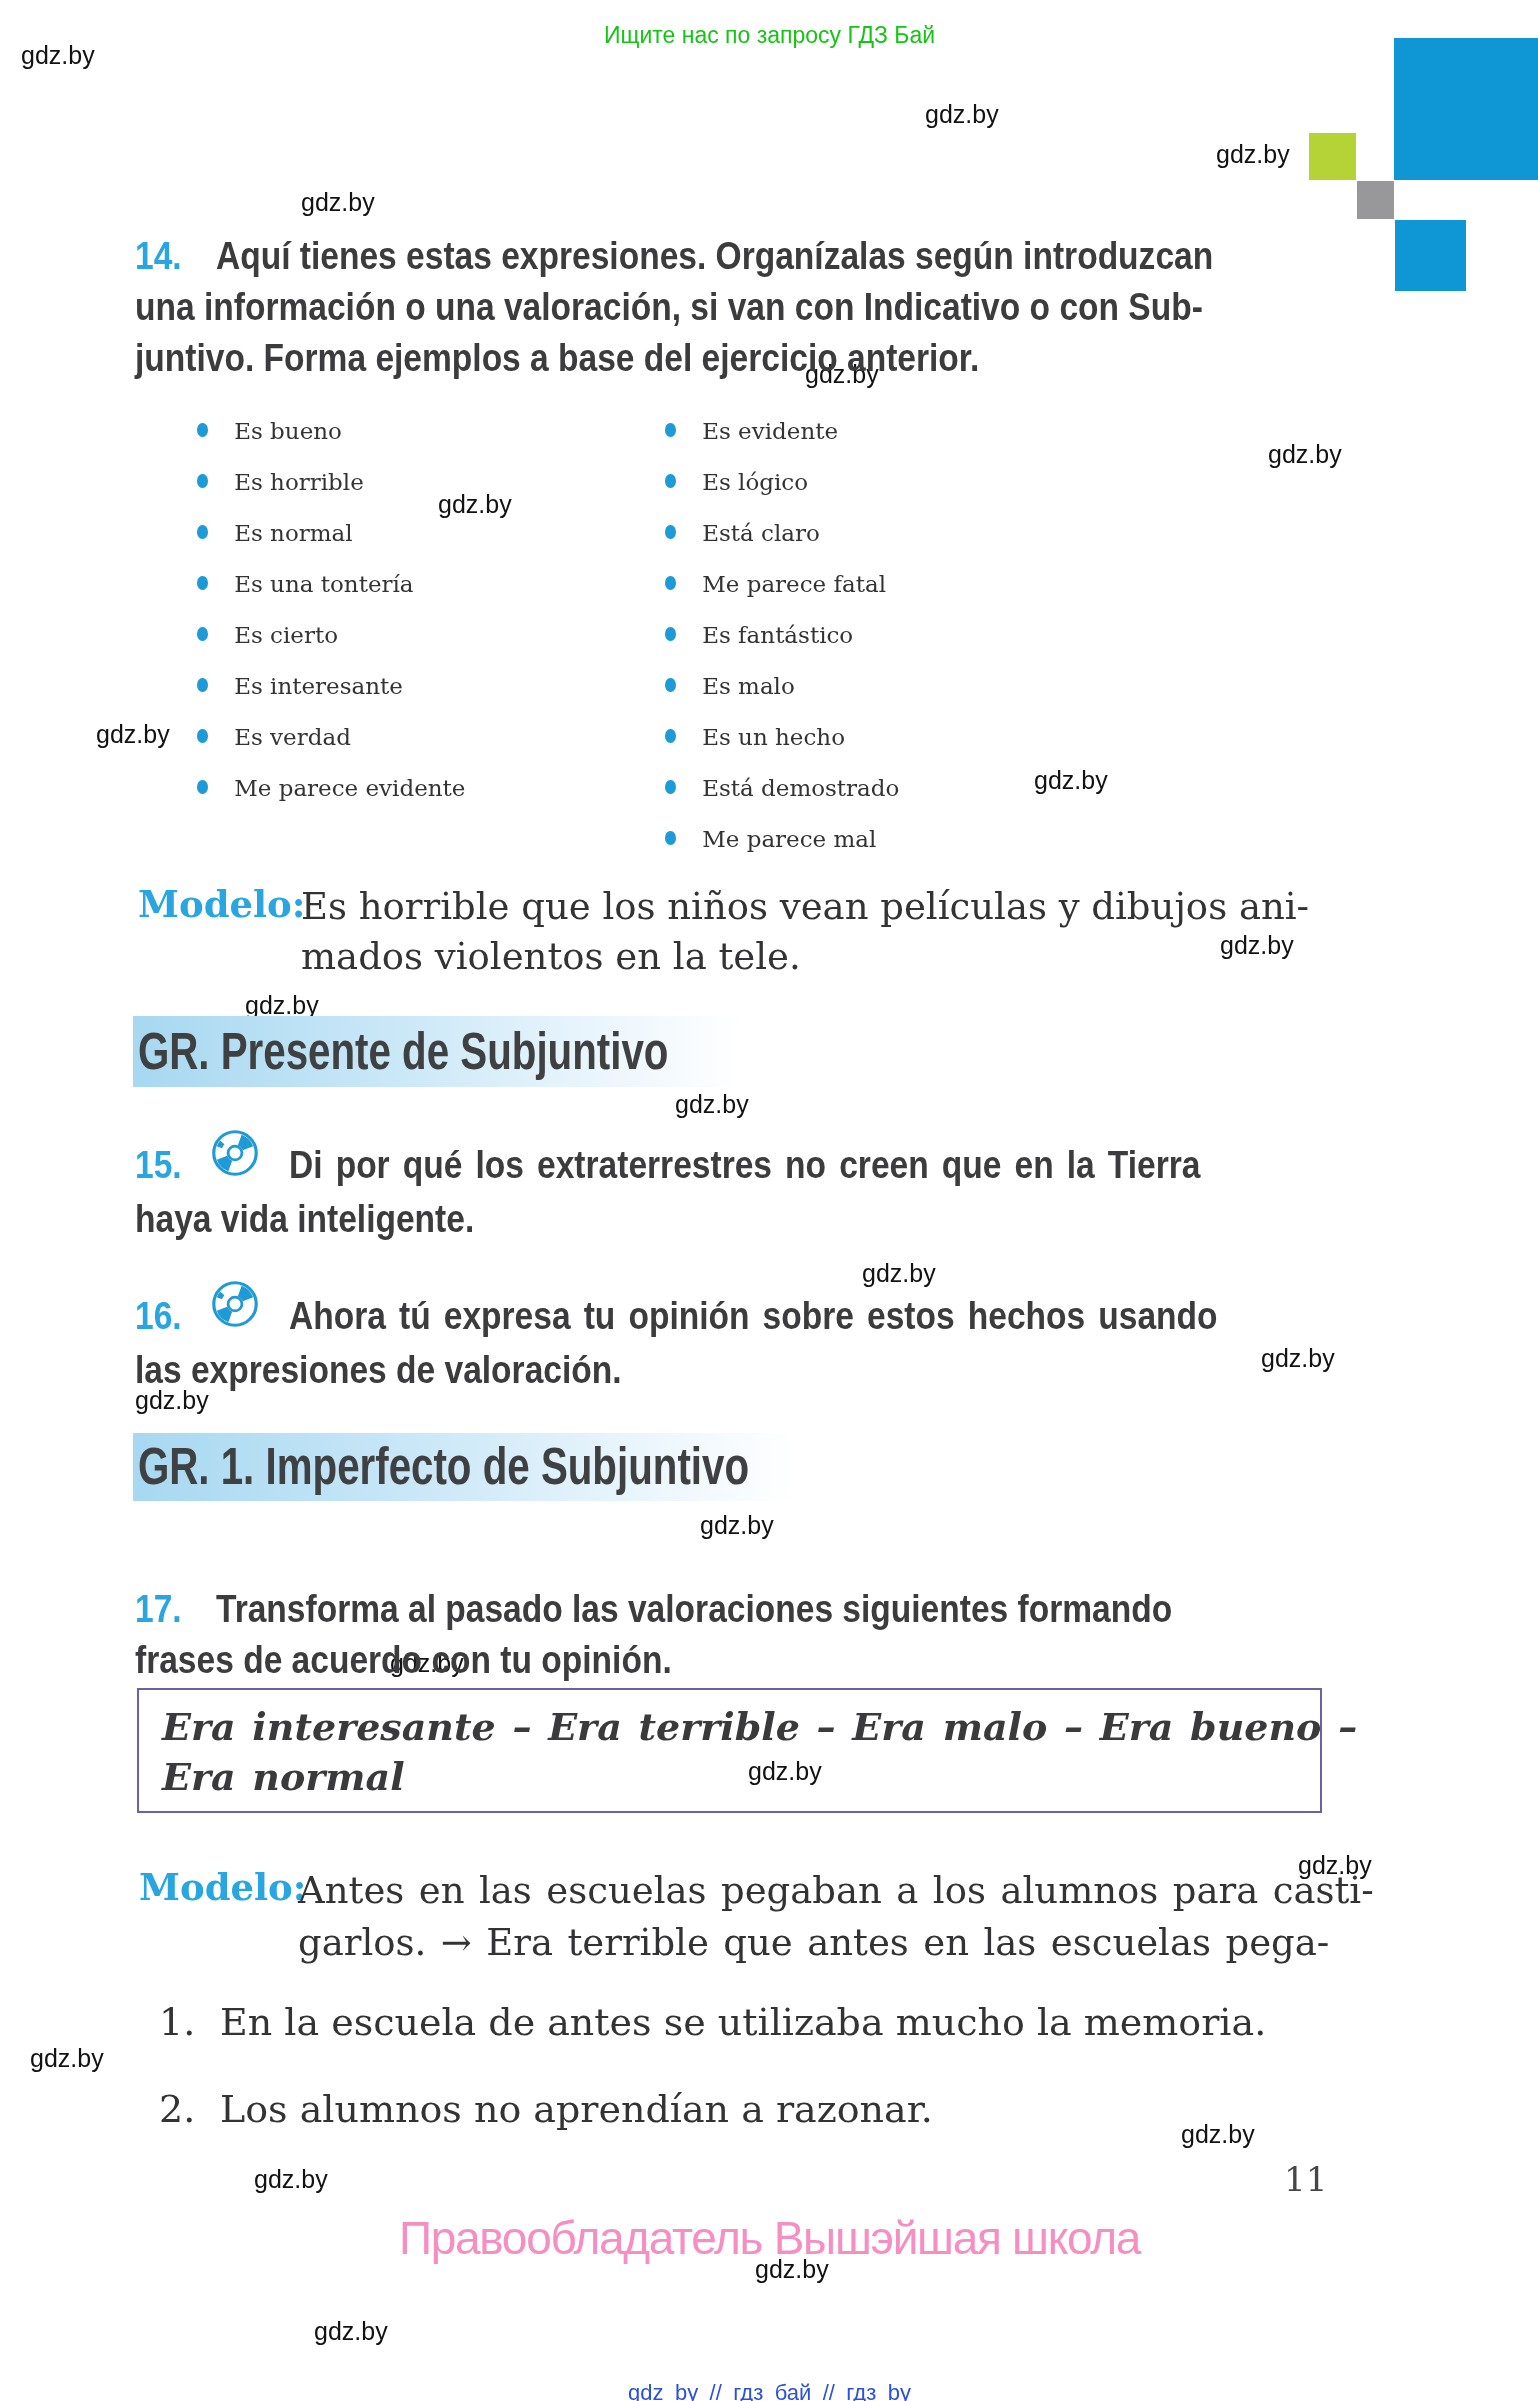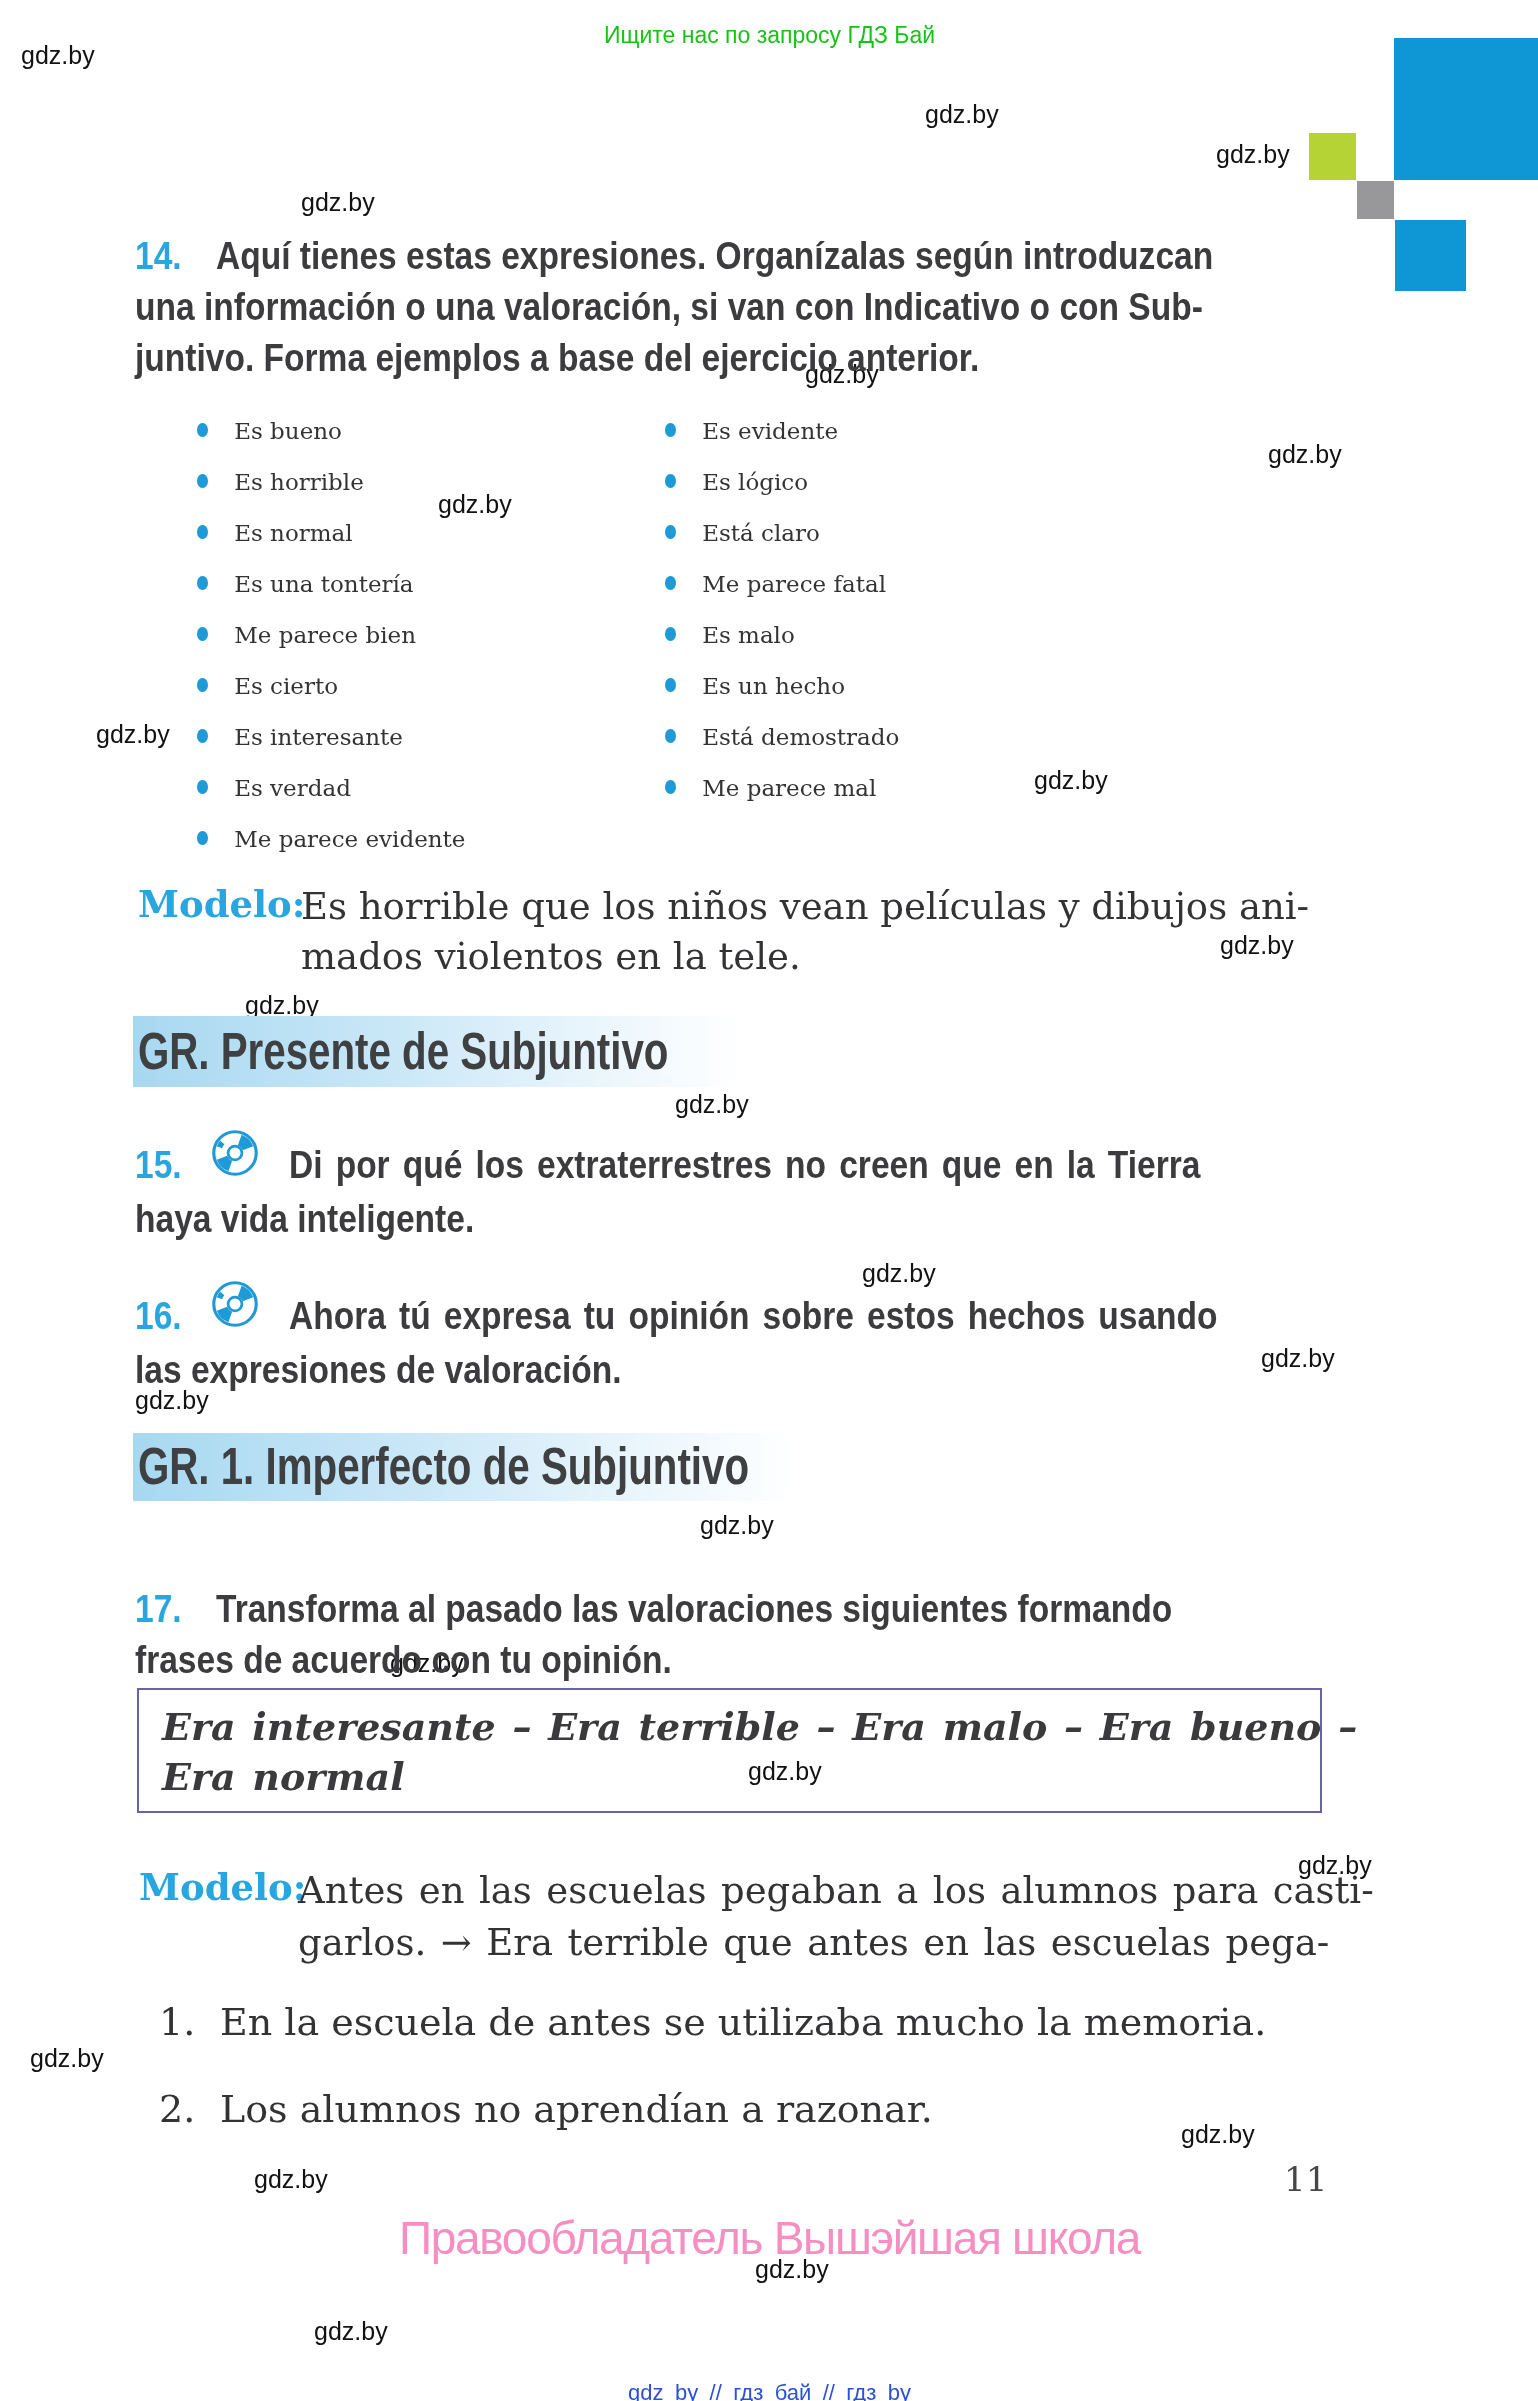--- a/index.html
+++ b/index.html
@@ -109,31 +109,31 @@
   <div class="bold-line num-blue" style="left:135px;top:230px">14.</div>
   <div class="bold-line" style="left:216px;top:230px">Aquí tienes estas expresiones. Organízalas según introduzcan</div>
   <div class="bold-line" style="left:135px;top:281px">una información o una valoración, si van con Indicativo o con Sub-</div>
   <div class="bold-line" style="left:135px;top:332px">juntivo. Forma ejemplos a base del ejercicio anterior.</div>
 
   <ul class="bullet-list left">
     <li><span class="dot"></span><span>Es bueno</span></li>
     <li><span class="dot"></span><span>Es horrible</span></li>
     <li><span class="dot"></span><span>Es normal</span></li>
     <li><span class="dot"></span><span>Es una tontería</span></li>
-    <li><span class="dot"></span><span>Me parece bien</span></li>
     <li><span class="dot"></span><span>Es cierto</span></li>
     <li><span class="dot"></span><span>Es interesante</span></li>
     <li><span class="dot"></span><span>Es verdad</span></li>
     <li><span class="dot"></span><span>Me parece evidente</span></li>
   </ul>
   <ul class="bullet-list right">
     <li><span class="dot"></span><span>Es evidente</span></li>
     <li><span class="dot"></span><span>Es lógico</span></li>
     <li><span class="dot"></span><span>Está claro</span></li>
     <li><span class="dot"></span><span>Me parece fatal</span></li>
+    <li><span class="dot"></span><span>Es fantástico</span></li>
     <li><span class="dot"></span><span>Es malo</span></li>
     <li><span class="dot"></span><span>Es un hecho</span></li>
     <li><span class="dot"></span><span>Está demostrado</span></li>
     <li><span class="dot"></span><span>Me parece mal</span></li>
   </ul>
 
   <div class="modelo-label m1-label">Modelo:</div>
   <div class="modelo-lines m1-lines">
     <div>Es horrible que los niños vean películas y dibujos ani-</div>
     <div>mados violentos en la tele.</div>

